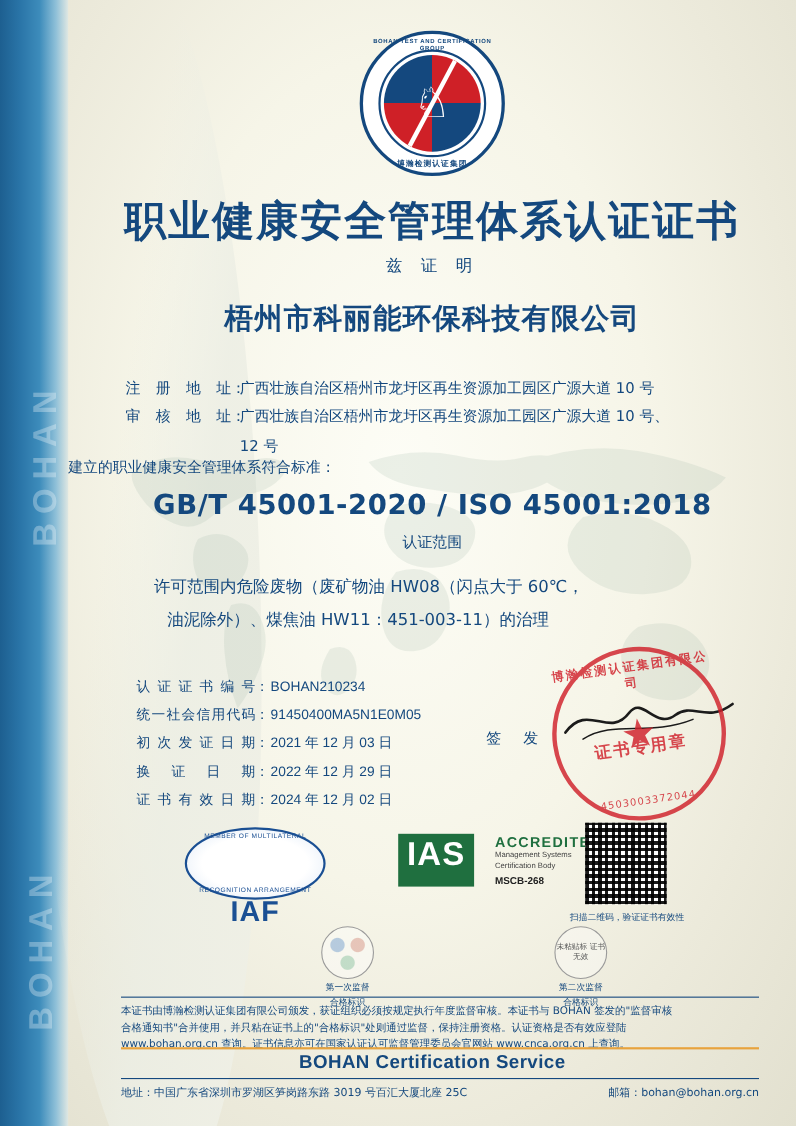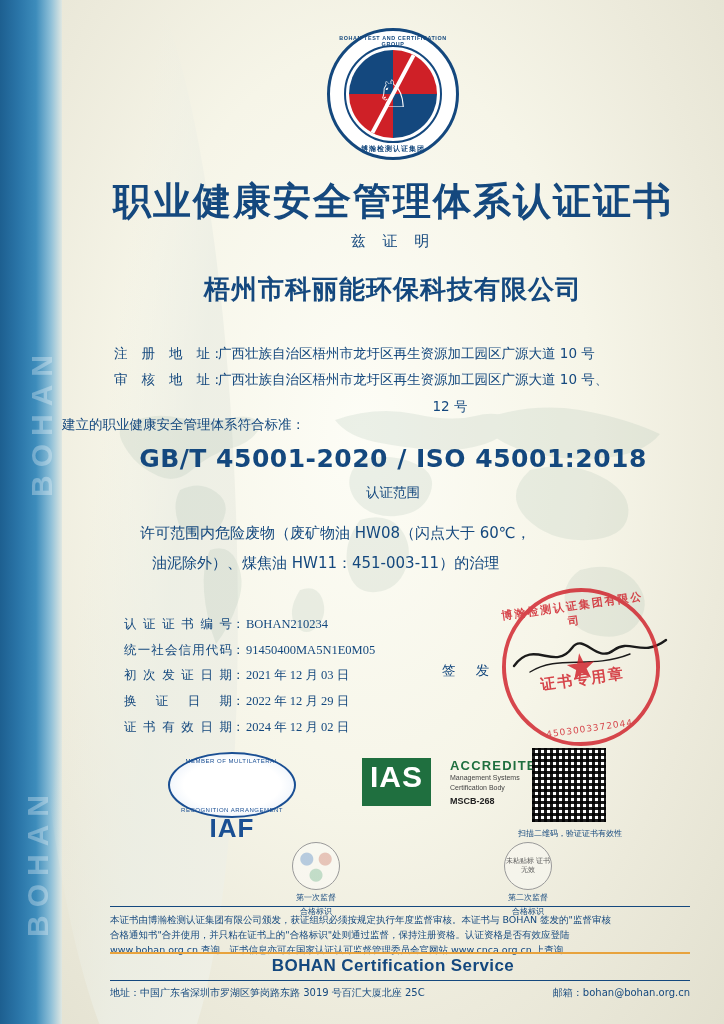--- a/index.html
+++ b/index.html
@@ -173,21 +173,21 @@
     top: 340px; left: 52px; right: 42px;
     font-size: 13.5px;
     color: #14487e;
     font-family: "DejaVu Sans", sans-serif;
     line-height: 1.95;
   }
   .addr-row { display: flex; align-items: flex-start; }
   .addr-label { width: 96px; text-align: justify; text-align-last: justify; flex: none; }
   .addr-colon { width: 8px; flex: none; }
   .addr-value { flex: 1; }
-  .addr-cont { padding-left: 104px; text-align: center; }
+  .addr-cont { padding-left: 104px; }
 
   .std-lead {
     position: absolute;
     top: 416px; left: 0; right: 0;
     text-align: left;
     font-size: 13.5px;
     color: #14487e;
     font-family: "DejaVu Sans", sans-serif;
   }
   .std-line {
@@ -218,21 +218,21 @@
     text-align: left;
   }
   .scope-body .l2 { padding-left: 12px; }
 
   
   .details {
     position: absolute;
     top: 612px; left: 62px;
     font-size: 12.5px;
     color: #14487e;
-    font-family: Liberation Serif, serif;
+    font-family: Liberation Sans, sans-serif;
     line-height: 2.05;
   }
   .det-row { display: flex; }
   .det-label { width: 108px; text-align: justify; text-align-last: justify; flex: none; }
   .det-colon { width: 10px; text-align: center; flex: none; }
   .det-value { padding-left: 4px; white-space: nowrap; }
 
   .signed-label {
     position: absolute;
     top: 650px; left: 380px;

